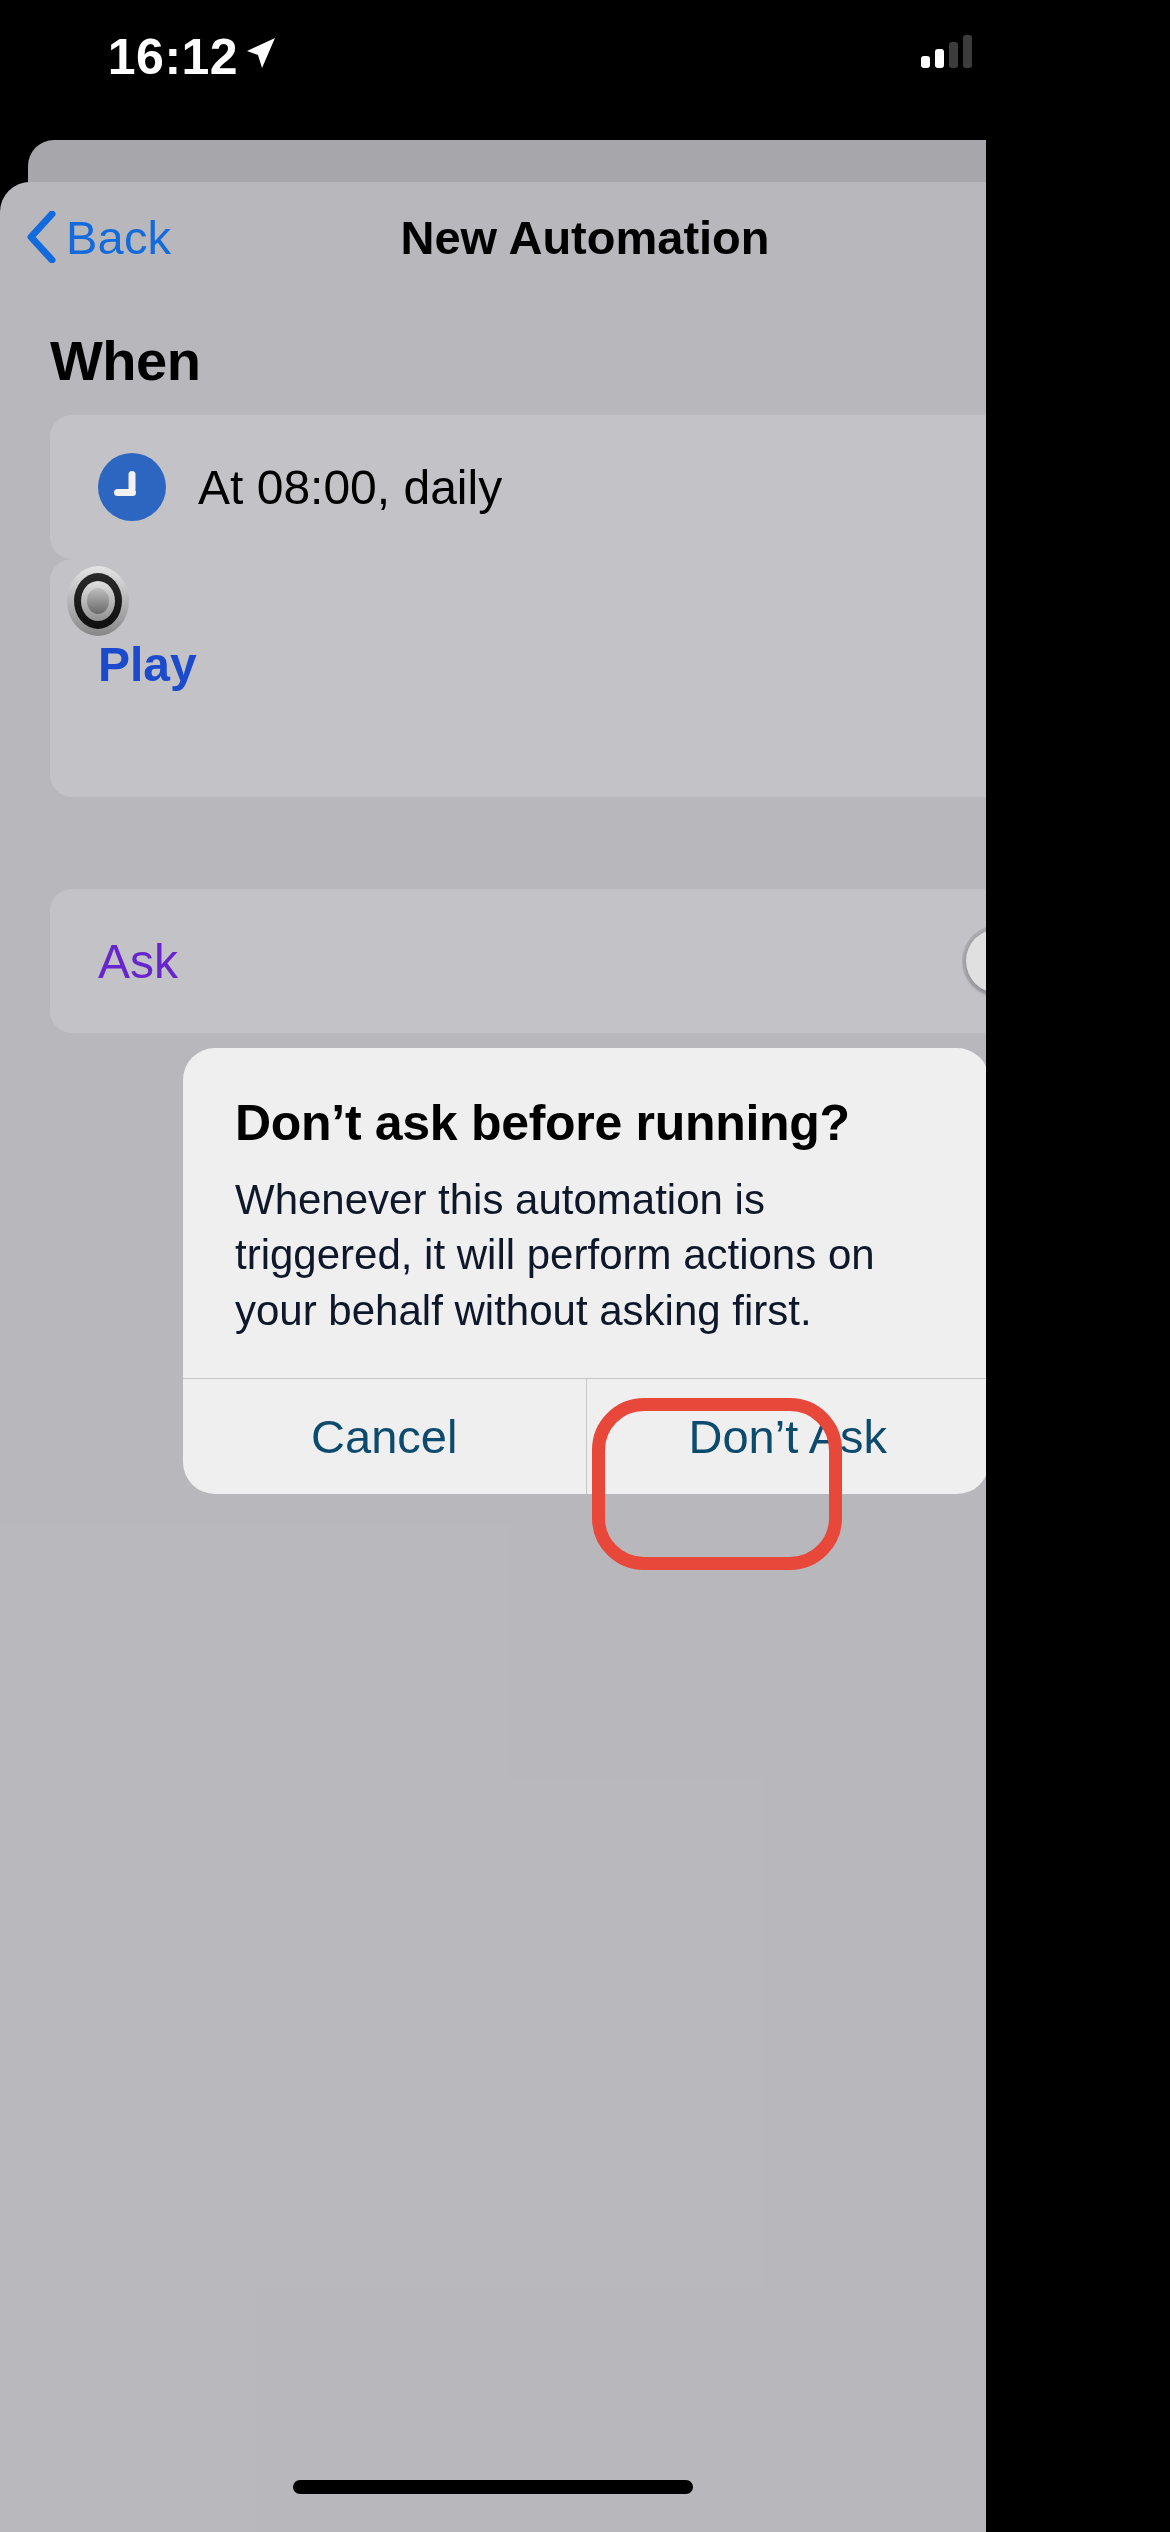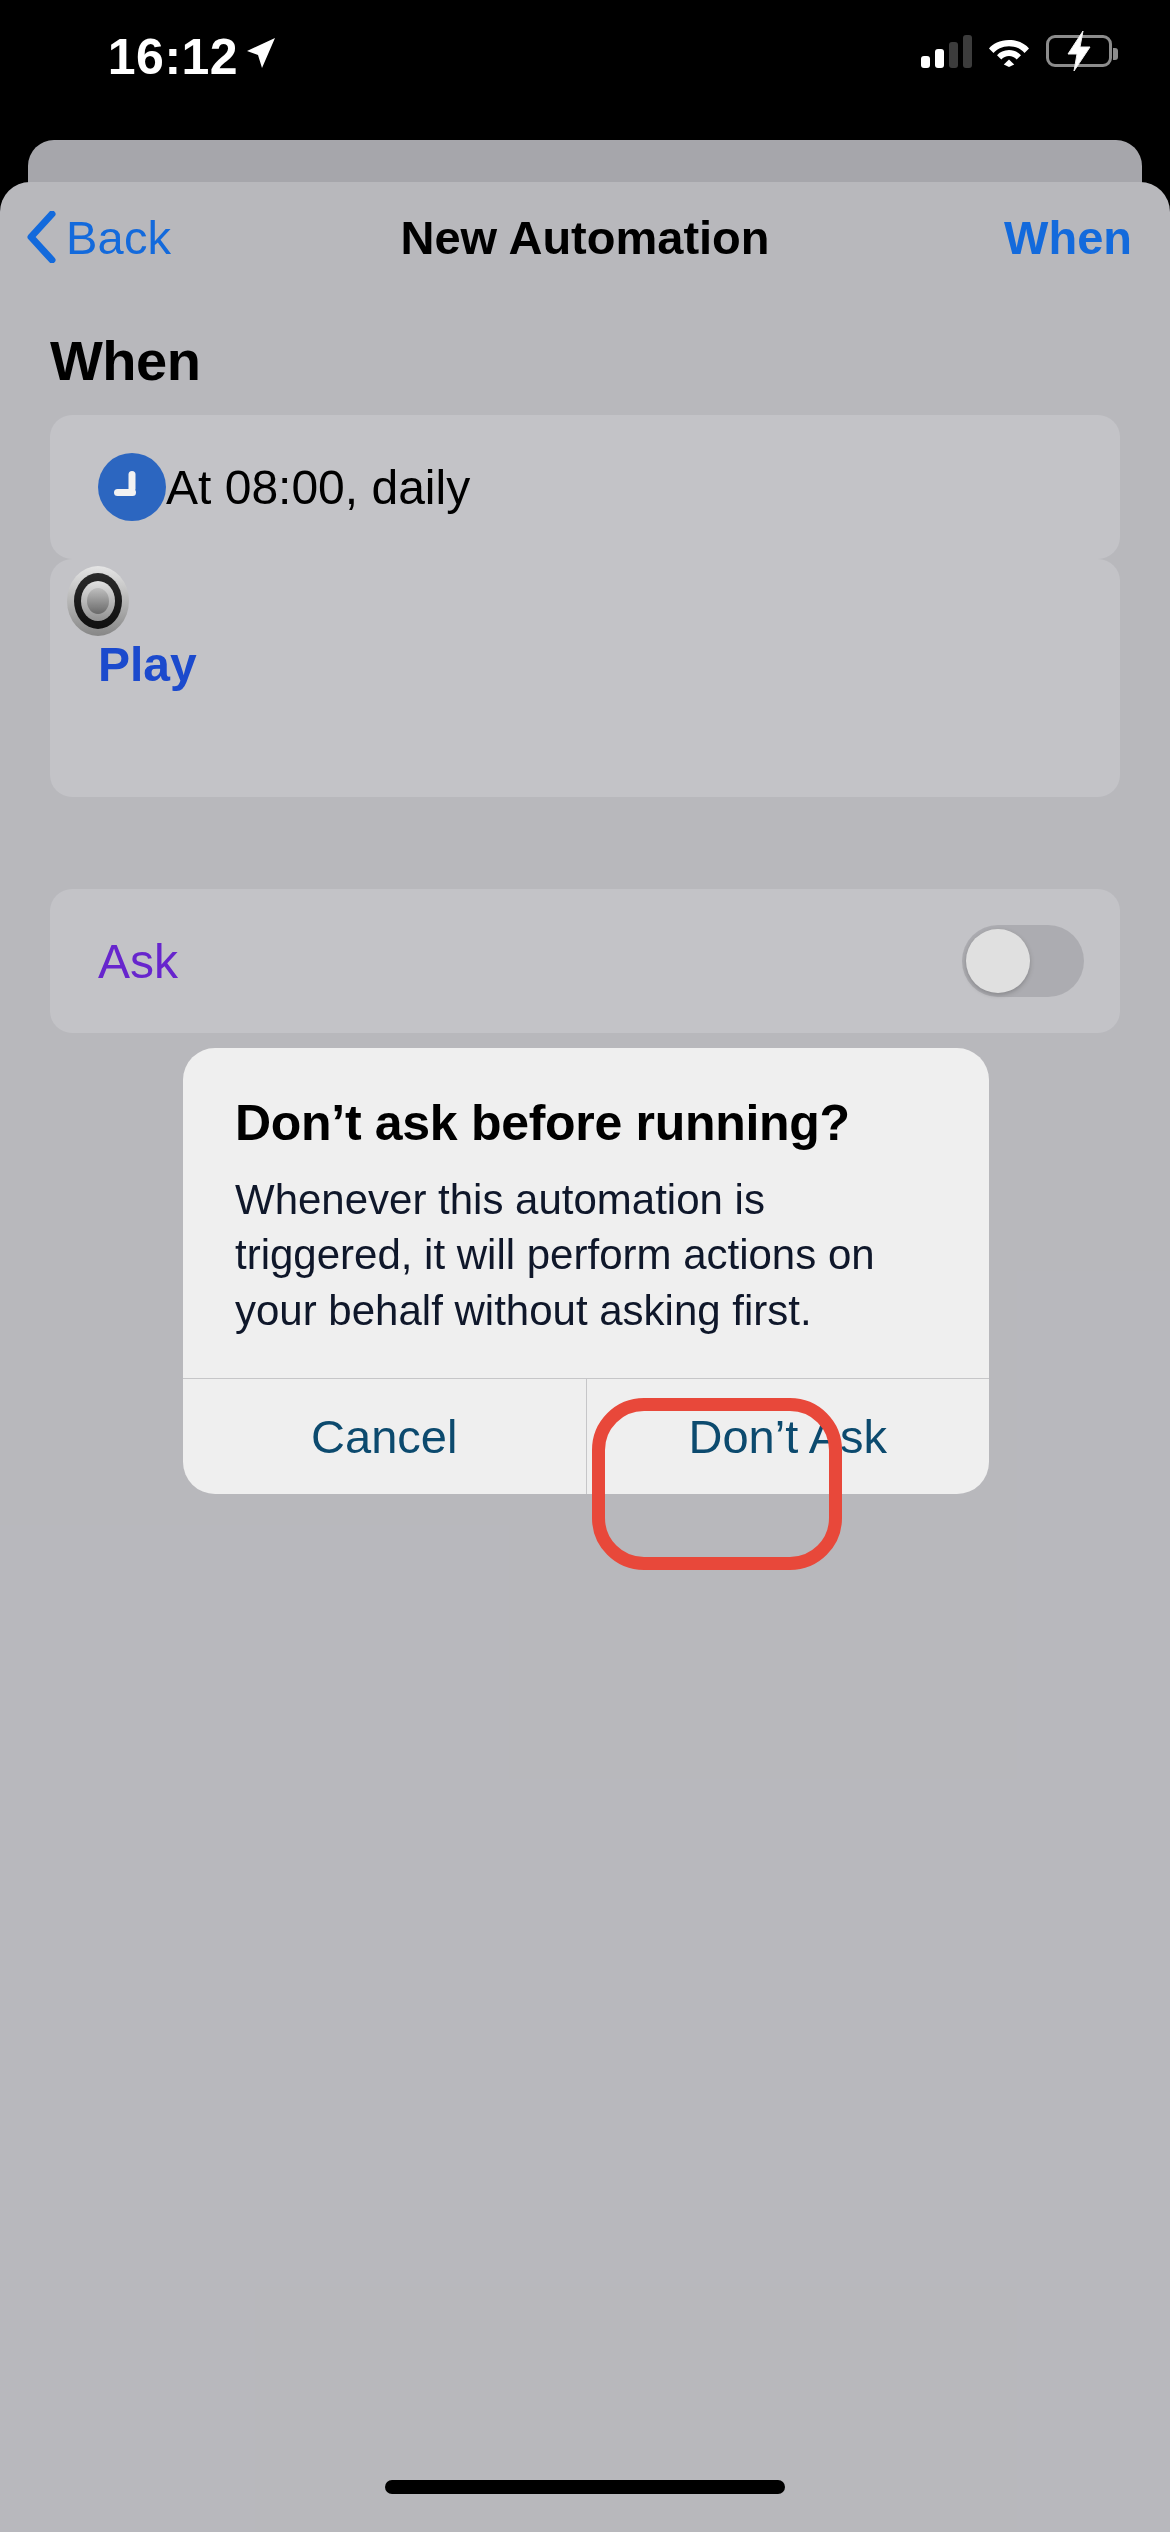--- a/index.html
+++ b/index.html
@@ -4,21 +4,21 @@
 <style>
   * { margin:0; padding:0; box-sizing:border-box; }
   html, body {
     width:1170px; height:2532px;
     background:#000;
     font-family:"Liberation Sans", sans-serif;
     overflow:hidden;
   }
   #screen {
     position:relative;
-    width:1170px; height:2532px;
+    width:986px; height:2532px;
     background:#000;
     overflow:hidden;
   }
 
   
   #status-bar {
     position:absolute; top:0; left:0;
     width:1170px; height:130px;
     z-index:60;
   }
@@ -147,20 +147,21 @@
     background:#fff; border-radius:4px;
     transform:translateX(-50%);
   }
   .clock-icon::after {
     content:""; position:absolute;
     left:16px; top:36px;
     width:22px; height:7px;
     background:#fff; border-radius:4px;
   }
   #when-text {
+    margin-left:32px;
     font-size:48px; color:#000;
   }
 
   #do-card {
     height:238px;
     padding:42px 0 0 48px;
   }
   .app-icon {
     width:84px; height:84px;
     border-radius:22px;

